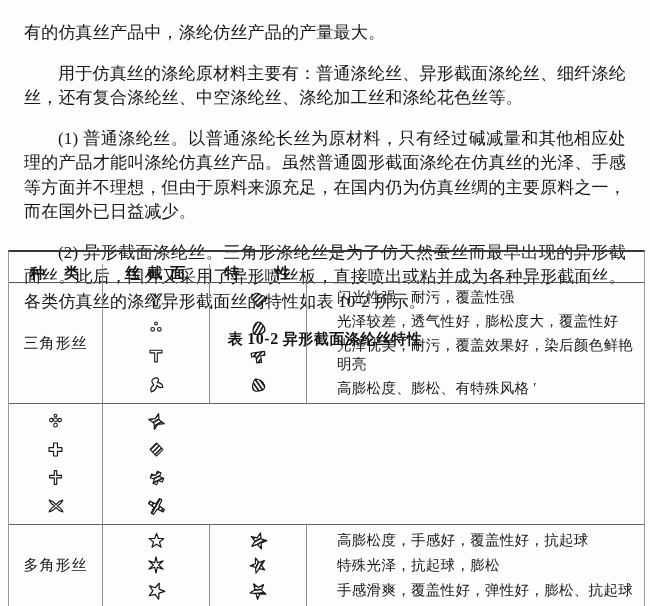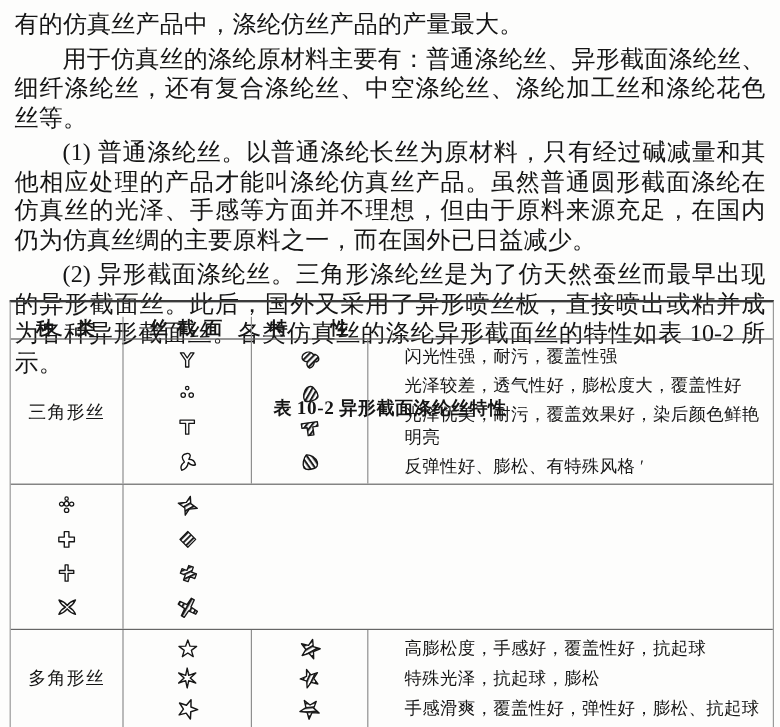--- a/index.html
+++ b/index.html
@@ -4,21 +4,21 @@
 <style>
   html,body{margin:0;padding:0;}
   body{background:#e8e8e6;}
   .page{
     width:650px;height:606px;background:#fdfdfc;color:#151515;
     font-family:"Liberation Serif", serif;
     position:relative;overflow:hidden;box-sizing:border-box;
   }
   .bodytext{padding:5px 8px 0 8px;}
   .bodytext p{
-    margin:4px;font-size:20px;line-height:24.5px;
+    margin:16px;font-size:17px;line-height:24.5px;
     text-align:justify;letter-spacing:.2px;
   }
   .bodytext p.ind{text-indent:2em;}
   .caption{
     text-align:center;font-size:15px;margin-top:16px;font-weight:bold;
     letter-spacing:.5px;
   }
   .caption .num{font-family:"Liberation Serif", serif;font-weight:bold;font-size:16px;padding:0 4px;}
   .tbl{
     position:absolute;left:8px;top:250px;width:637px;
@@ -171,21 +171,21 @@
             <use href="#s-blob-t"></use>
           </svg>
         <svg class="ic r100" width="23" height="23">
             <use href="#s-blob-tri"></use>
           </svg>
       </div>
       <div class="cell traits">
         <div class="trait">闪光性强，耐污，覆盖性强</div>
         <div class="trait">光泽较差，透气性好，膨松度大，覆盖性好</div>
         <div class="trait">光泽优美，耐污，覆盖效果好，染后颜色鲜艳明亮</div>
-        <div class="trait">反弹性好、膨松、有特殊风格 ′</div>
+        <div class="trait">高膨松度、膨松、有特殊风格 ′</div>
       </div>
     </div>
 
     <div class="trow group" style="height:120px">
       <div class="cell stack">
         <svg class="ic" width="21" height="21">
             <use href="#s-5dots"></use>
           </svg>
         <svg class="ic" width="21" height="21">
             <use href="#s-plus"></use>

